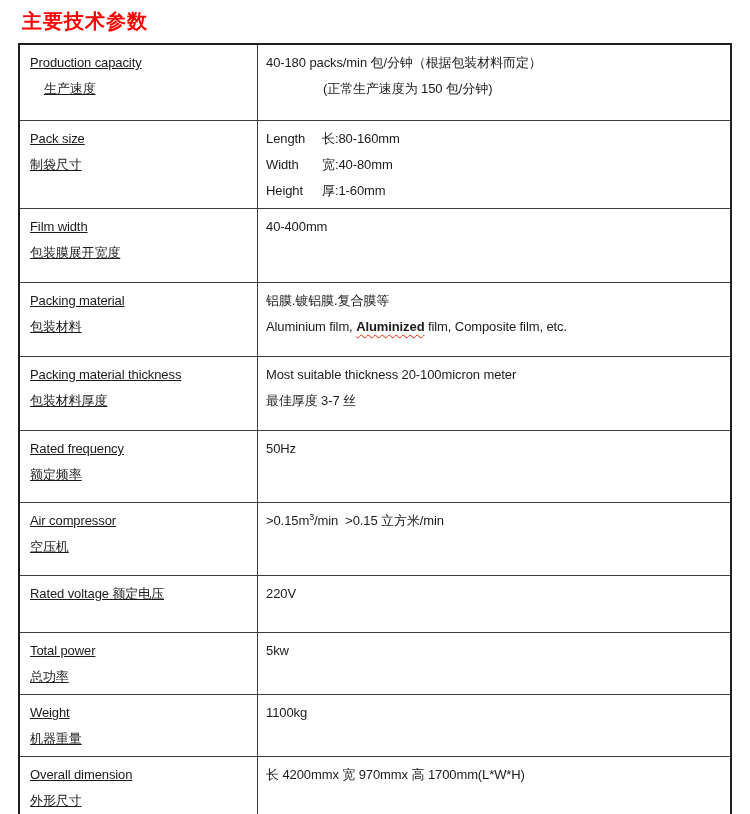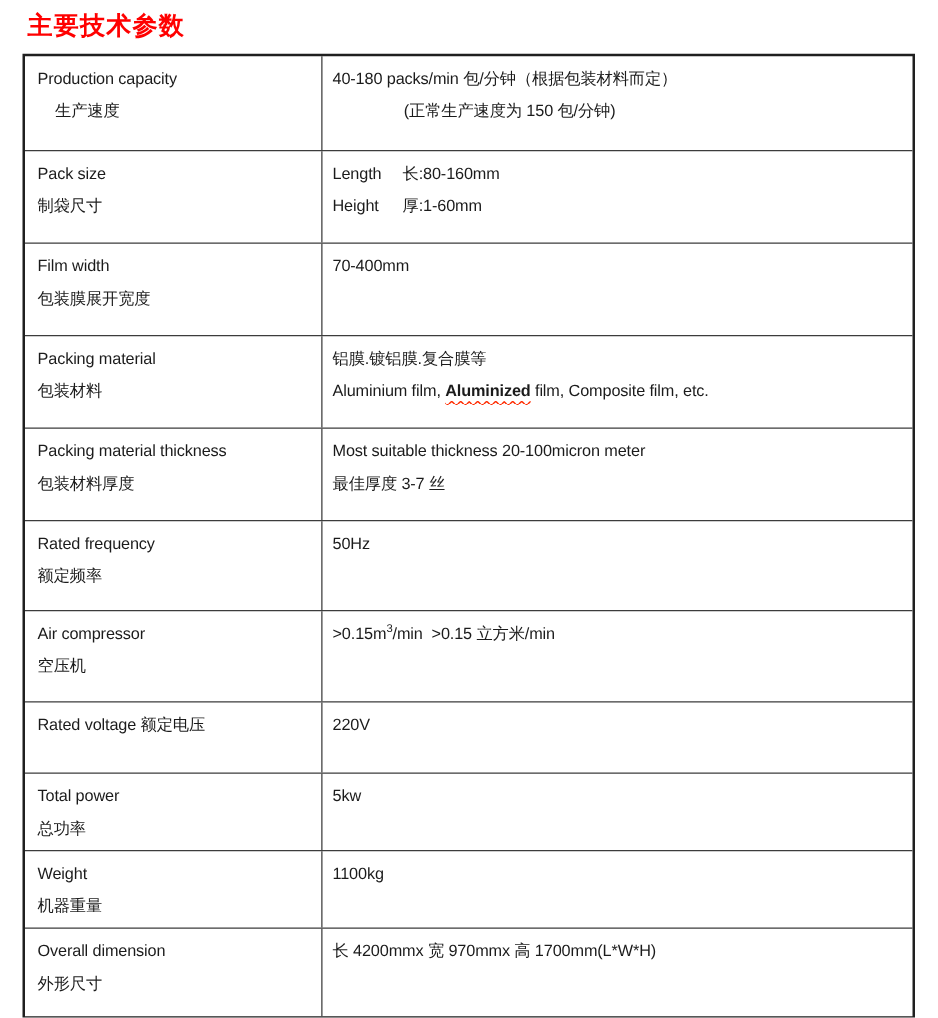--- a/index.html
+++ b/index.html
@@ -35,20 +35,21 @@
   .row{
     display:flex;
     align-items:stretch;
   }
   .row + .row{ border-top:1px solid var(--grid_line); }
   .cell{ padding:5px 8px 4px 10px; }
   .cell.label{
     width:238px;
     flex:0 0 238px;
     border-right:1px solid var(--grid_line);
+    text-decoration:underline;
   }
   .cell.value{ flex:1 1 auto; padding-left:8px; }
   .line{ font-size:13px; line-height:26px; letter-spacing:-0.1px; white-space:pre-wrap; }
   .h75{min-height:75px}.h74{min-height:74px}.h73{min-height:73px}
   .h72{min-height:72px}.h71{min-height:71px}.h57{min-height:57px}
   .h56{min-height:56px}.h51{min-height:51px}
   .indent-zh{ margin-left:14px; }
   .indent-val{ margin-left:57px; }
   .kw{ display:inline-block; min-width:56px; }
   .misspell{
@@ -79,31 +80,32 @@
     </div>
   </div>
 
   <div class="row h74">
     <div class="cell label">
       <div class="line">Pack size</div>
       <div class="line">制袋尺寸</div>
     </div>
     <div class="cell value">
       <div class="line"><span class="kw">Length</span><span>长:80-160mm</span></div>
+      <div class="line"><span class="kw">Width</span><span>宽:40-80mm</span></div>
       <div class="line"><span class="kw">Height</span><span>厚:1-60mm</span></div>
     </div>
   </div>
 
   <div class="row h74">
     <div class="cell label">
       <div class="line">Film width</div>
       <div class="line">包装膜展开宽度</div>
     </div>
     <div class="cell value">
-      <div class="line">70-400mm</div>
+      <div class="line">40-400mm</div>
     </div>
   </div>
 
   <div class="row h74">
     <div class="cell label">
       <div class="line">Packing material</div>
       <div class="line">包装材料</div>
     </div>
     <div class="cell value">
       <div class="line">铝膜.镀铝膜.复合膜等</div>

